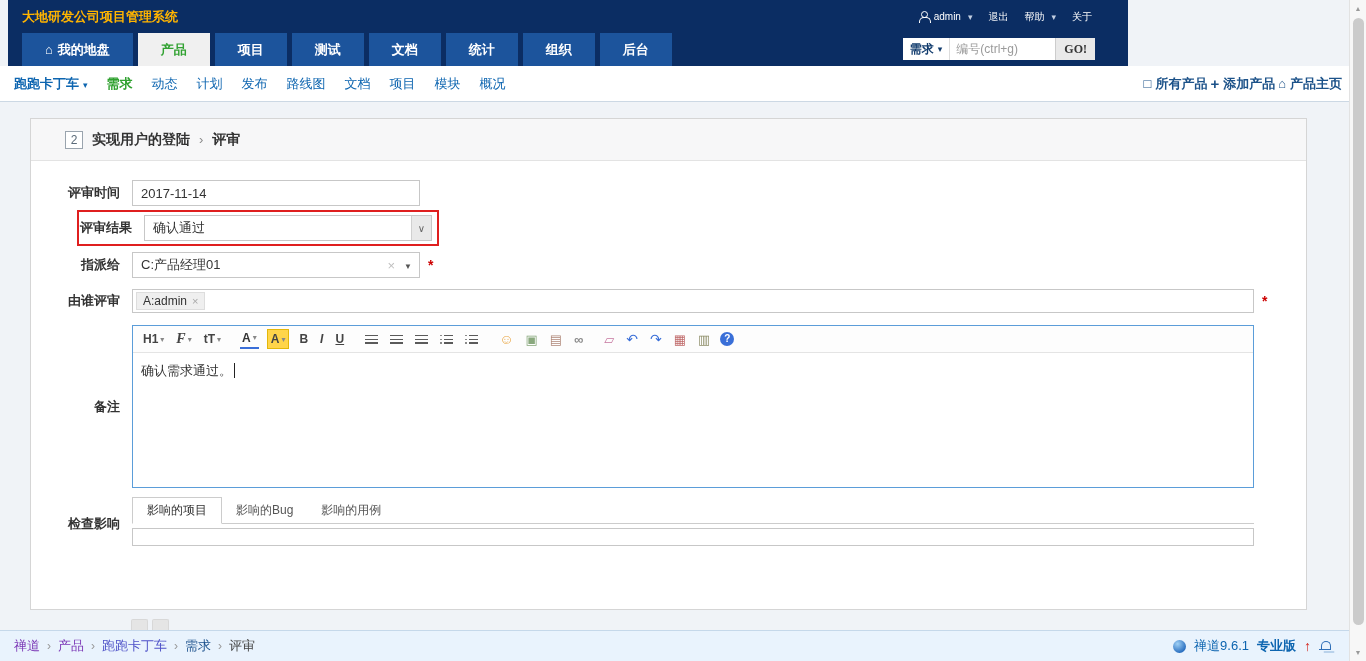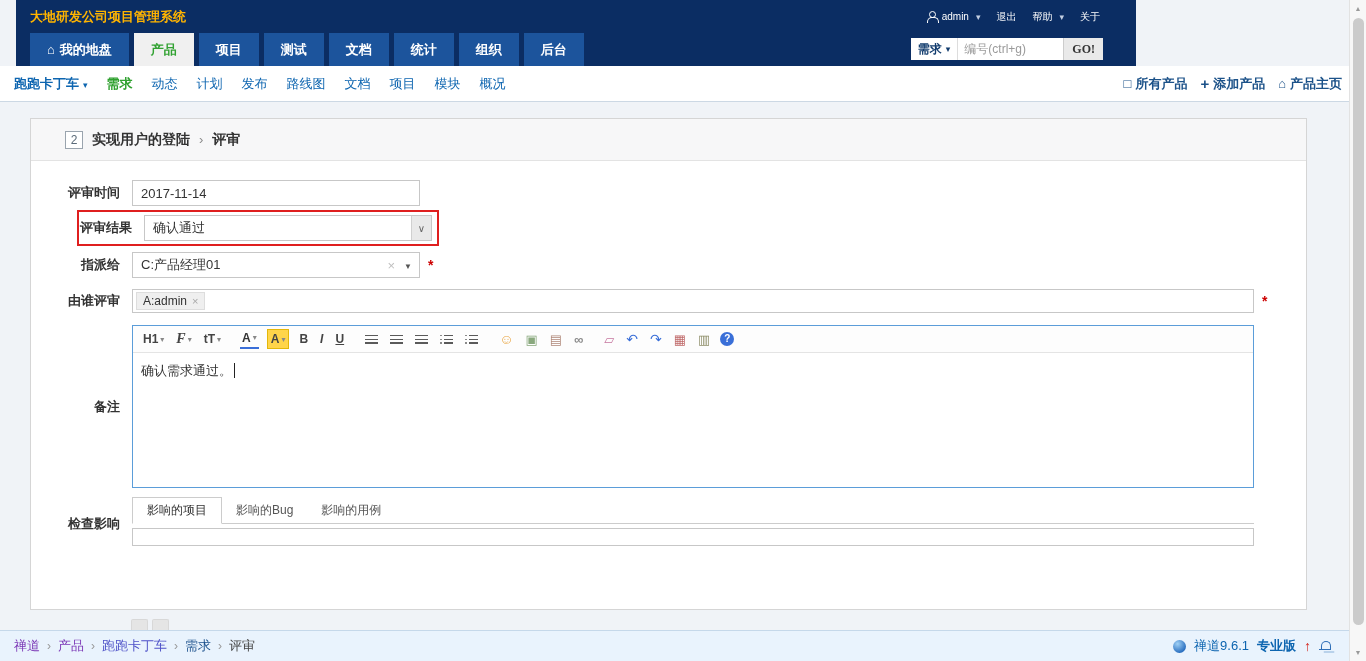--- a/index.html
+++ b/index.html
@@ -5,46 +5,46 @@
   * { box-sizing: border-box; margin: 0; padding: 0; }
   html,body { width:1366px; height:661px; }
   body {
     position: relative;
     font-family: "Liberation Sans", "DejaVu Sans", sans-serif;
     background: #f0f3f7;
     overflow: hidden;
     color: #333;
   }
   
-  .header { position:absolute; top:0; left:16px; width:1120px; height:66px; background:#0b2d63; }
+  .header { position:absolute; top:0; left:8px; width:1120px; height:66px; background:#0b2d63; }
   .app-title { position:absolute; left:14px; top:0; height:33px; line-height:33px; color:#ffb400; font-size:13px; font-weight:bold; }
   .top-links { position:absolute; right:36px; top:0; height:33px; display:flex; align-items:center; gap:16px; color:#fff; font-size:10px; }
   .top-links .item { display:inline-flex; align-items:center; gap:4px; color:#fff; cursor:pointer; }
   .caret-w::after { content:"▾"; color:#c3cfe2; font-size:9px; margin-left:3px; }
   .person-icon{ width:12px; height:12px; position:relative; display:inline-block; }
   .person-icon::before{ content:""; position:absolute; left:3.5px; top:0; width:5px; height:5px; border:1px solid #fff; border-radius:50%; }
   .person-icon::after{ content:""; position:absolute; left:1px; top:6.5px; width:10px; height:5px; border:1px solid #fff; border-bottom:none; border-radius:5px 5px 0 0; }
   .main-tabs { position:absolute; left:14px; bottom:0; display:flex; gap:5px; }
-  .main-tab { height:33px; line-height:33px; padding:0 17px; background:#1c549c; color:#fff; font-size:13px; font-weight:bold; cursor:pointer; display:inline-flex; align-items:center; gap:5px; }
+  .main-tab { height:33px; line-height:33px; padding:0 23px; background:#1c549c; color:#fff; font-size:13px; font-weight:bold; cursor:pointer; display:inline-flex; align-items:center; gap:5px; }
   .main-tab.active { background:#f0f0f0; color:#32a232; }
   .home-glyph::before { content:"⌂"; font-size:13px; }
   .searchbox { position:absolute; right:32px; top:37px; height:24px; display:flex; background:#fff; border:1px solid #0b2d63; font-size:12px; }
   .search-cat { background:#fff; color:#123c6e; padding:0 7px; line-height:22px; font-weight:bold; cursor:pointer; display:inline-flex; align-items:center; }
   .search-cat::after { content:"▾"; color:#123c6e; font-size:9px; margin-left:4px; }
   .search-input { width:106px; border:none; border-left:1px solid #ddd; padding:0 6px; font-size:12px; color:#333; outline:none; font-family:inherit; }
   .search-input::placeholder { color:#9a9a9a; }
   .go-btn { background:#e9e9e9; border:none; border-left:1px solid #ccc; padding:0 8px; font-size:12px; color:#333; font-weight:bold; cursor:pointer; font-family:Liberation Serif, serif; }
   
   .subnav { position:absolute; top:66px; left:0; width:1366px; height:36px; background:#fff; border-bottom:1px solid #ccd8e4; }
   .subnav-left { position:absolute; left:14px; top:0; height:35px; display:flex; align-items:center; gap:19px; font-size:13px; }
   .product-switch { color:#0d65b0; font-weight:bold; cursor:pointer; }
   .caret-b::after { content:"▾"; color:#0d65b0; font-size:9px; margin-left:4px; }
   .subnav-item { color:#0d65b0; cursor:pointer; }
   .subnav-item.active { color:#2fa12f; font-weight:bold; }
-  .subnav-right { position:absolute; right:24px; top:0; height:35px; display:flex; align-items:center; gap:13px; font-size:13px; font-weight:bold; color:#1c5289; }
+  .subnav-right { position:absolute; right:24px; top:0; height:35px; display:flex; align-items:center; gap:3px; font-size:13px; font-weight:bold; color:#1c5289; }
   .subnav-right .item { display:inline-flex; align-items:center; gap:4px; color:#1c5289; cursor:pointer; }
   .box-glyph::before { content:"□"; font-size:13px; }
   .plus-glyph::before { content:"+"; font-size:15px; font-weight:bold; }
   .home2-glyph::before { content:"⌂"; font-size:13px; }
   
   .card { position:absolute; left:30px; top:118px; width:1277px; height:492px; background:#fff; border:1px solid #d5d5d5; }
   .card-header { height:42px; background:#f7f7f8; border-bottom:1px solid #e3e3e3; display:flex; align-items:center; padding-left:34px; gap:9px; }
   .story-id { width:18px; height:18px; border:1px solid #9aa4ae; color:#5a6a78; font-size:12px; text-align:center; line-height:16px; background:#fff; }
   .story-title { font-weight:bold; color:#333; font-size:14px; }
   .hdr-sep { color:#8a8a8a; font-size:13px; }

